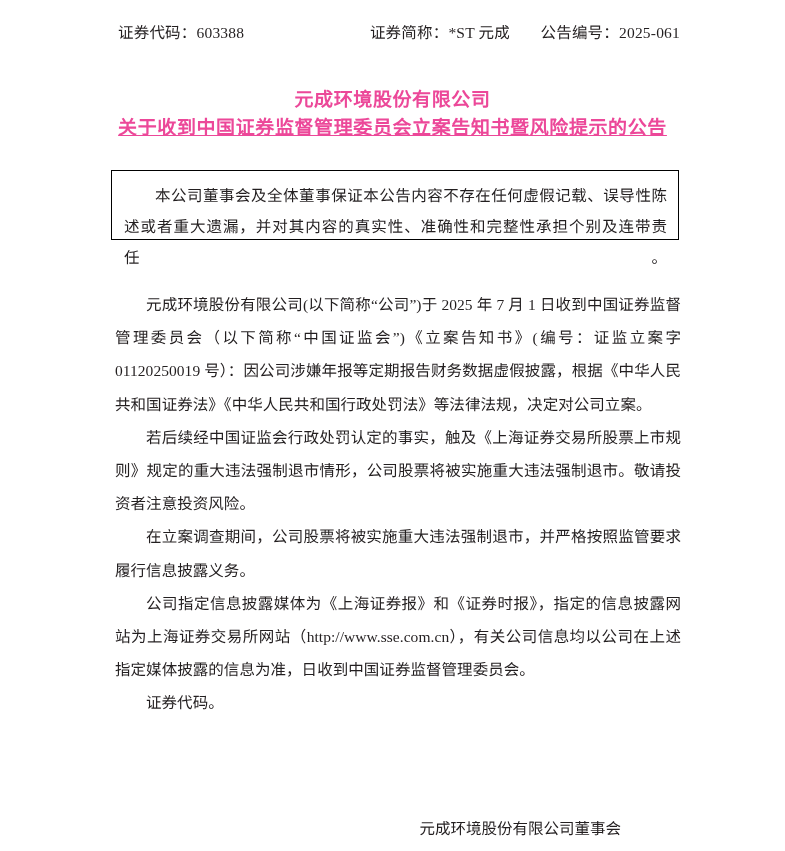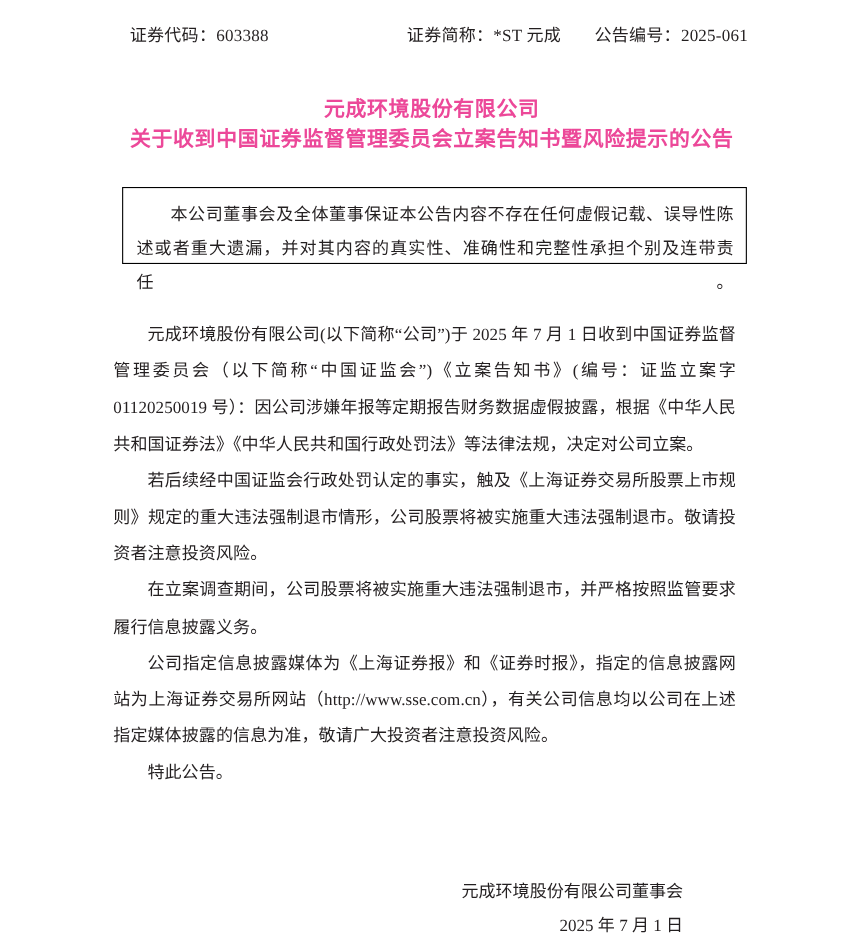--- a/index.html
+++ b/index.html
@@ -60,20 +60,21 @@
   }
   .title-line-1 {
     font-size: 19px;
     line-height: 27px;
     letter-spacing: 0.6px;
   }
   .title-line-2 {
     font-size: 19px;
     line-height: 29px;
     letter-spacing: 0.6px;
+    text-decoration: underline;
   }
 
   
   .disclaimer-box {
     position: absolute;
     top: 170px;
     left: 111px;
     width: 568px;
     height: 70px;
     box-sizing: border-box;
@@ -86,21 +87,21 @@
     text-align: justify;
     text-align-last: justify;
     text-indent: 31px;
     letter-spacing: 0.1px;
   }
 
   
   .body-block {
     position: absolute;
     top: 288px;
-    left: 103px;
+    left: 115px;
     width: 566px;
   }
   .para {
     font-size: 15.5px;
     line-height: 33.2px;
     text-align: justify;
     text-indent: 31px;
     letter-spacing: 0.05px;
     margin: 0;
   }
@@ -111,21 +112,21 @@
   
   .signature {
     position: absolute;
     right: 107px;
     top: 795px;
     text-align: right;
     font-size: 15.5px;
     line-height: 31px;
     white-space: nowrap;
   }
-  .sign-line { display: block; }
+  .sign-line { display: block; margin-top: 18px; }
 </style>
 </head>
 <body>
 
 <div class="page">
 
   <div class="doc-header">
     <span class="hdr-item hdr-code">证券代码：603388</span>
     <span class="hdr-item hdr-abbr">证券简称：*ST 元成</span>
     <span class="hdr-item hdr-notice">公告编号：2025-061</span>
@@ -137,22 +138,22 @@
   </div>
 
   <div class="disclaimer-box">
     <div class="disclaimer-text">本公司董事会及全体董事保证本公告内容不存在任何虚假记载、误导性陈述或者重大遗漏，并对其内容的真实性、准确性和完整性承担个别及连带责任。</div>
   </div>
 
   <div class="body-block">
     <p class="para para-justified">元成环境股份有限公司(以下简称“公司”)于 2025 年 7 月 1 日收到中国证券监督管理委员会（以下简称“中国证监会”)《立案告知书》(编号：证监立案字 01120250019 号）：因公司涉嫌年报等定期报告财务数据虚假披露，根据《中华人民共和国证券法》《中华人民共和国行政处罚法》等法律法规，决定对公司立案。</p>
     <p class="para para-justified">若后续经中国证监会行政处罚认定的事实，触及《上海证券交易所股票上市规则》规定的重大违法强制退市情形，公司股票将被实施重大违法强制退市。敬请投资者注意投资风险。</p>
     <p class="para para-justified">在立案调查期间，公司股票将被实施重大违法强制退市，并严格按照监管要求履行信息披露义务。</p>
-    <p class="para para-justified">公司指定信息披露媒体为《上海证券报》和《证券时报》，指定的信息披露网站为上海证券交易所网站（http://www.sse.com.cn），有关公司信息均以公司在上述指定媒体披露的信息为准，敬请广大投资者注意投资风险。</p>
-    <p class="para">特此公告。</p>
+    <p class="para para-justified">公司指定信息披露媒体为《上海证券报》和《证券时报》，指定的信息披露网站为上海证券交易所网站（http://www.sse.com.cn），有关公司信息均以公司在上述指定媒体披露的信息为准，日收到中国证券监督管理委员会。</p>
+    <p class="para">证券代码。</p>
   </div>
 
   <div class="signature">
     <span class="sign-line">元成环境股份有限公司董事会</span>
     <span class="sign-line">2025 年 7 月 1 日</span>
   </div>
 
 </div>
 
 </body></html>

